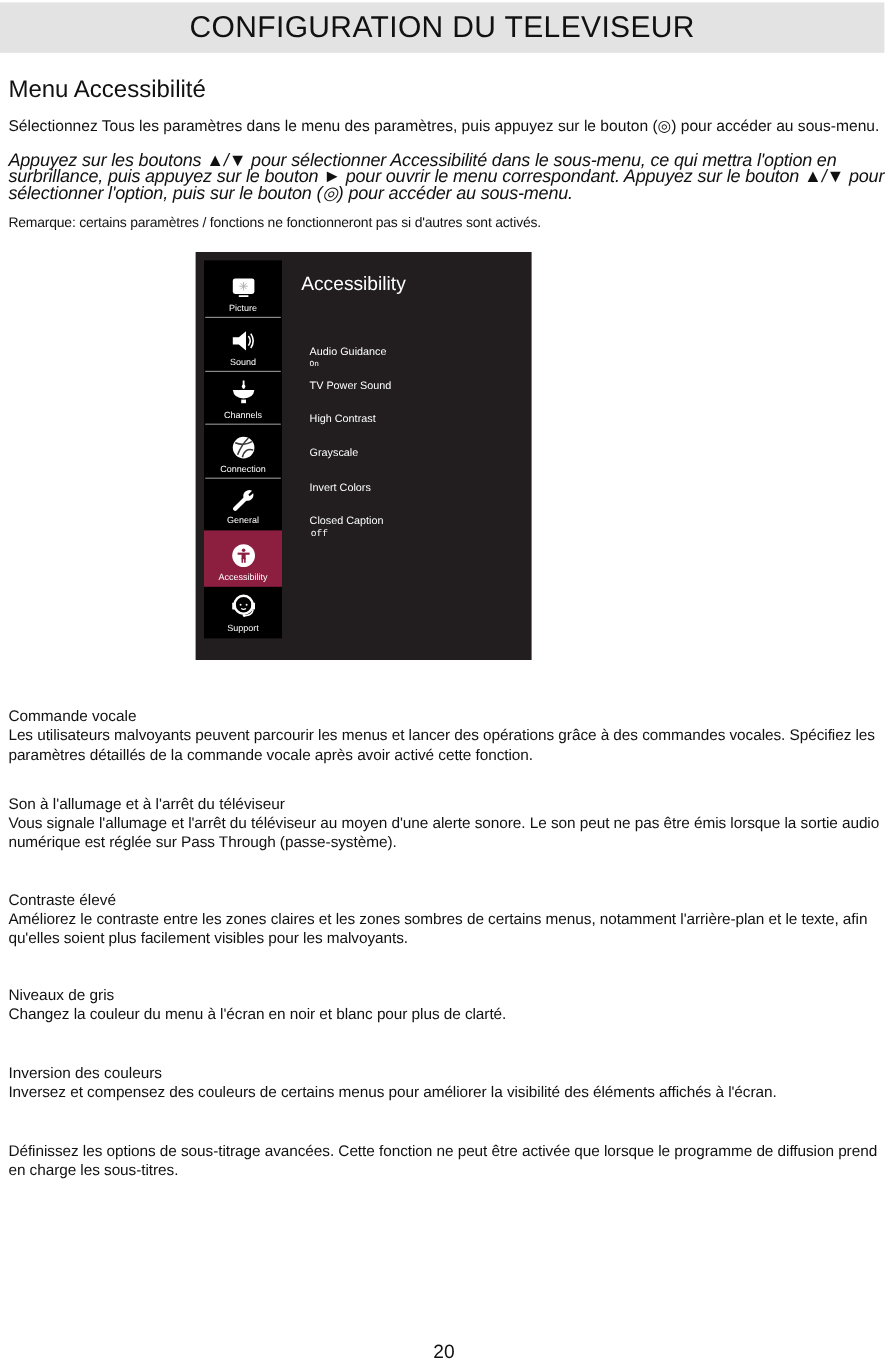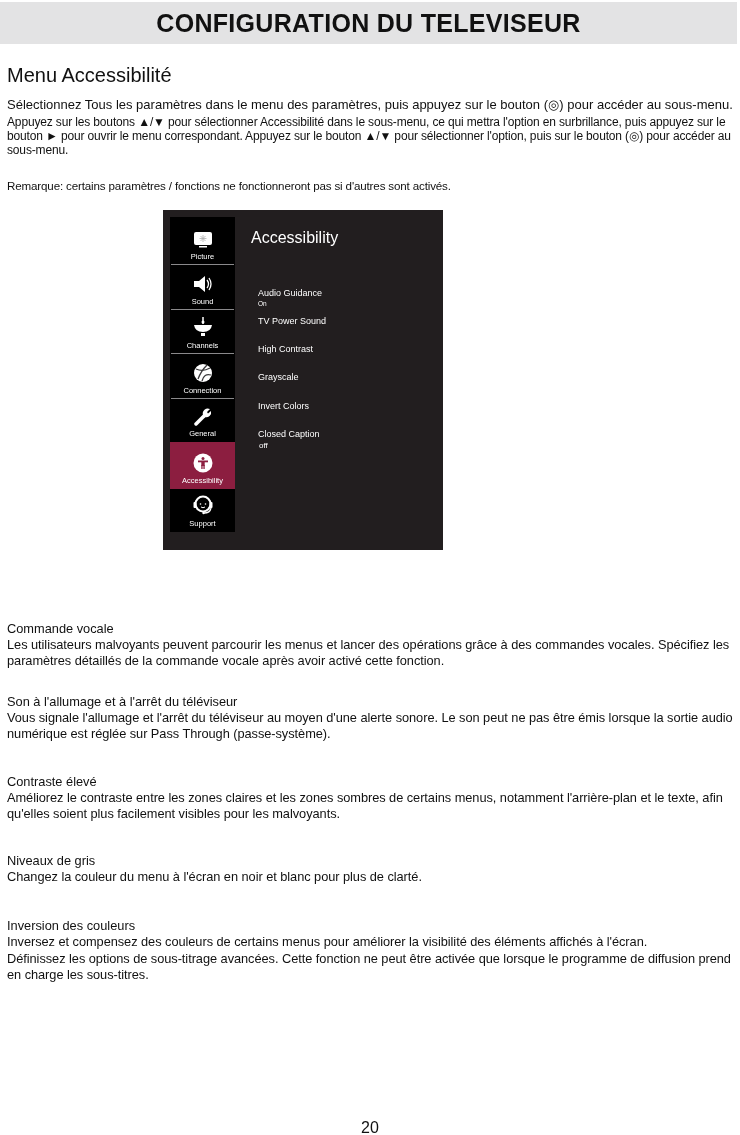--- a/index.html
+++ b/index.html
@@ -1,43 +1,43 @@
 <!DOCTYPE html>
 <html><head>
 <meta charset="utf-8">
 <style>
   * { box-sizing: border-box; margin: 0; padding: 0; }
   html, body { width: 740px; height: 1135px; background: #ffffff; }
   body { position: relative; font-family: "Liberation Sans", sans-serif; color: #1a1a1a; overflow: hidden; }
 
   .header-bar { position: absolute; left: 0; top: 2px; width: 737px; height: 42px; background: #e3e3e4; display: flex; align-items: center; justify-content: center; }
-  .header-title { font-size: 25px; letter-spacing: 0.3px; color: #111; font-weight: bold; }
+  .header-title { font-size: 25px; letter-spacing: 0.3px; color: #111; font-weight: normal; }
 
   .section-title { position: absolute; left: 7px; top: 64px; font-size: 20px; font-weight: normal; color: #111; }
 
   .intro { position: absolute; left: 7px; width: 733px; font-size: 12.4px; line-height: 15px; color: #111; }
   .intro.p1 { top: 96px; font-size: 13px; line-height: 17px; }
-  .intro.p2 { top: 115px; font-size: 12px; letter-spacing: -0.15px; line-height: 14px; }
+  .intro.p2 { top: 127px; font-size: 15px; letter-spacing: -0.15px; line-height: 14px; font-style: italic; }
   .intro.p3 { top: 178px; font-size: 11.6px; letter-spacing: -0.15px; }
 
   
   .tv-panel { position: absolute; left: 163px; top: 210px; width: 280px; height: 340px; background: #221e1f; }
   .tv-sidebar { position: absolute; left: 7px; top: 7px; width: 65px; height: 315px; background: #000000; }
   .tv-item { position: relative; width: 65px; display: flex; flex-direction: column; align-items: center; justify-content: flex-end; color: #ffffff; font-size: 7.5px; padding-bottom: 4px; }
   .tv-item .divider { position: absolute; left: 1px; right: 1px; bottom: 0; height: 1px; background: #8a898b; }
   .tv-item.active { background: #8c1e40; }
   .tv-item .icon { display: block; margin-bottom: 3px; }
 
   .tv-heading { position: absolute; left: 88px; top: 19px; font-size: 16px; color: #ffffff; }
   .tv-option { position: absolute; left: 95px; font-size: 9px; color: #ffffff; }
-  .tv-option .sub { display: block; font-size: 6.5px; margin-top: 2px; margin-left: 0px; }
+  .tv-option .sub { display: block; font-size: 6.5px; margin-top: 2px; margin-left: 0px; font-family: Liberation Mono, monospace; }
   .tv-option .sub.off { font-size: 8px; margin-left: 1px; }
 
   .feature { position: absolute; left: 7px; width: 733px; font-size: 12.8px; line-height: 16px; color: #111; }
-  .feature .f-title { display: block; margin-top: 32px; }
+  .feature .f-title { display: block; }
   .feature .f-desc { display: block; letter-spacing: -0.05px; }
 
   .page-number { position: absolute; left: 0; width: 740px; top: 1119px; text-align: center; font-size: 16px; color: #111; }
 </style>
 </head>
 <body>
 
 <div class="header-bar">
   <h1 class="header-title">CONFIGURATION DU TELEVISEUR</h1>
 </div>

